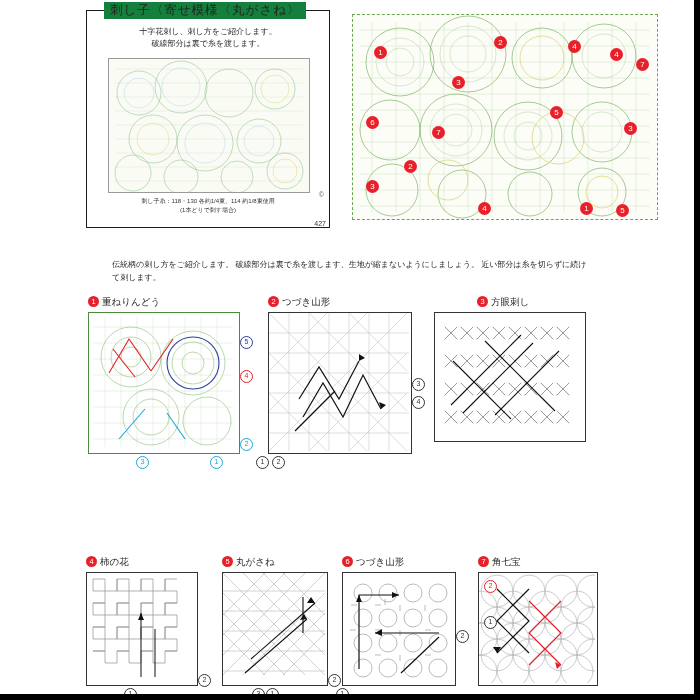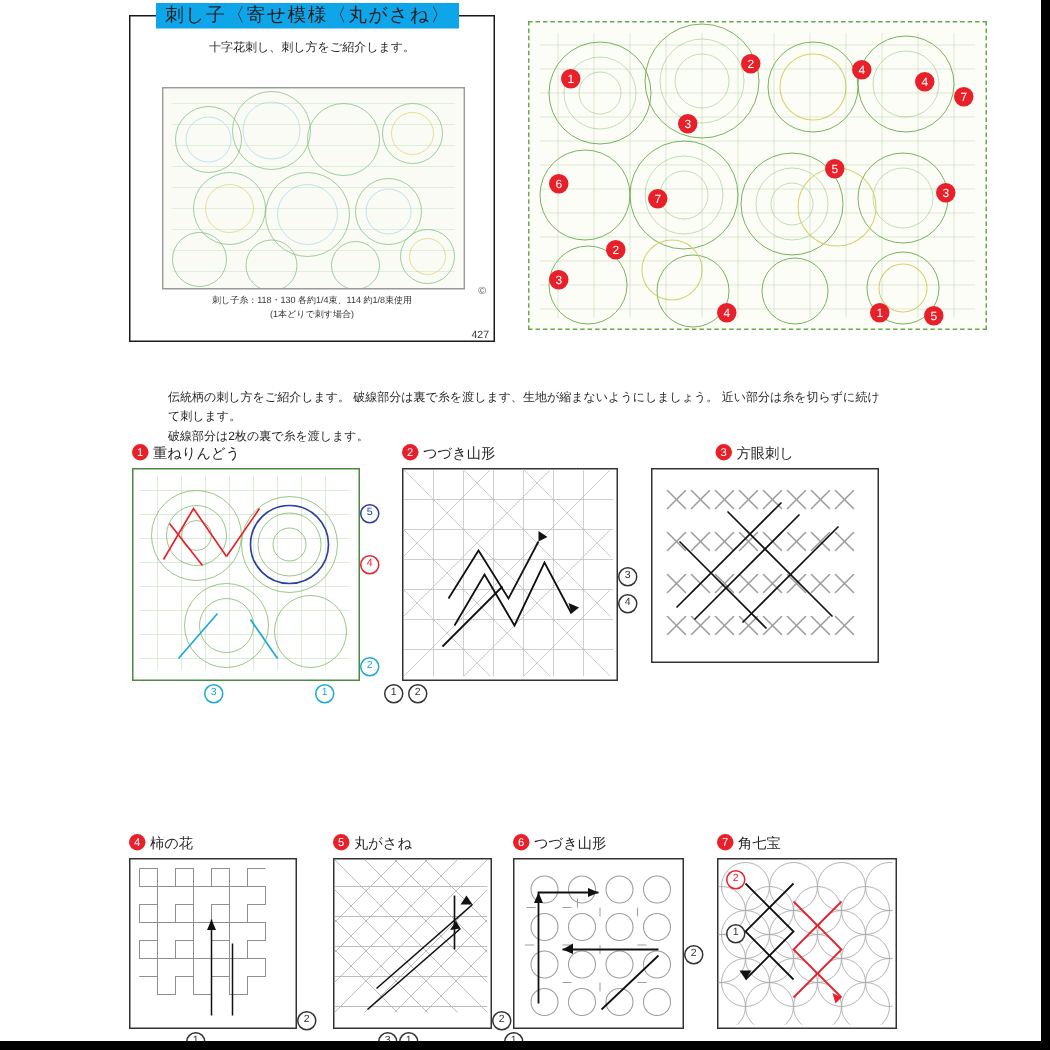--- a/index.html
+++ b/index.html
@@ -6,21 +6,21 @@
   body{
     width:700px;height:700px;background:#ffffff;
     font-family:"Liberation Sans", sans-serif;
     color:#231f20;position:relative;overflow:hidden;
   }
   
   .page{position:absolute;inset:0;}
 
   .tl-panel{position:absolute;left:86px;top:10px;width:244px;height:218px;}
   .tl-border{position:absolute;inset:0;border:1px solid #1a1a1a;}
-  .tl-title-wrap{position:absolute;left:18px;top:-8px;background:#0ea5e9;padding:0 6px;}
+  .tl-title-wrap{position:absolute;left:18px;top:-8px;background:#15803d;padding:0 6px;}
   .tl-title{font-size:12.5px;letter-spacing:1px;white-space:nowrap;}
   .tl-desc{position:absolute;left:0;right:0;top:16px;text-align:center;font-size:8px;line-height:1.45;}
   .tl-photo{position:absolute;left:22px;top:48px;width:200px;height:133px;border:1px solid #9a9a9a;background:#fbfbf7;overflow:hidden;}
   .tl-caption{position:absolute;left:0;right:0;bottom:14px;text-align:center;font-size:6px;line-height:1.4;color:#333;}
   .tl-pageno{position:absolute;right:4px;bottom:1px;font-size:7px;color:#333;}
   .copymark{position:absolute;right:6px;bottom:30px;font-size:7px;color:#555;}
 
   
   .tr-panel{position:absolute;left:352px;top:14px;width:306px;height:206px;}
   .tr-frame{position:absolute;inset:0;border:1px dashed #6aa84f;background:#fdfdf8;}
@@ -61,20 +61,21 @@
 
 <div class="page">
 
   <div class="tl-panel">
     <div class="tl-border"></div>
     <div class="tl-title-wrap">
       <div class="tl-title">刺し子〈寄せ模様〈丸がさね〉</div>
     </div>
     <div class="tl-desc">
       <div>十字花刺し、刺し方をご紹介します。</div>
+      <div>破線部分は裏で糸を渡します。</div>
     </div>
 
     <div class="tl-photo">
       <svg width="200" height="133" viewBox="0 0 200 133">
         <rect x="0" y="0" width="200" height="133" fill="#fbfbf6"></rect>
         <g stroke="#7ab87a" fill="none" stroke-width="0.5" opacity="0.95">
           <circle cx="30" cy="34" r="22"></circle>
           <circle cx="72" cy="28" r="26"></circle>
           <circle cx="120" cy="34" r="24"></circle>
           <circle cx="166" cy="30" r="20"></circle>
@@ -164,21 +165,20 @@
     <div class="bullet" style="left:272px;top:108px;">3</div>
     <div class="bullet" style="left:14px;top:166px;">3</div>
     <div class="bullet" style="left:52px;top:146px;">2</div>
     <div class="bullet" style="left:126px;top:188px;">4</div>
     <div class="bullet" style="left:228px;top:188px;">1</div>
     <div class="bullet" style="left:264px;top:190px;">5</div>
   </div>
 
   <div class="mid-text">
     <div>伝統柄の刺し方をご紹介します。 破線部分は裏で糸を渡します、生地が縮まないようにしましょう。 近い部分は糸を切らずに続けて刺します。</div>
-    <div>破線部分は2枚の裏で糸を渡します。</div>
   </div>
 
   <div class="step-title" style="left:88px;top:296px;">
     <span class="num-dot">1</span><span>重ねりんどう</span>
   </div>
   <div class="sq green" style="left:88px;top:312px;width:150px;height:140px;">
     <svg width="148" height="138" viewBox="0 0 148 138">
       <g stroke="#6aa84f" fill="none" stroke-width="0.45">
         <circle cx="42" cy="44" r="30"></circle>
           <circle cx="42" cy="44" r="20"></circle>

